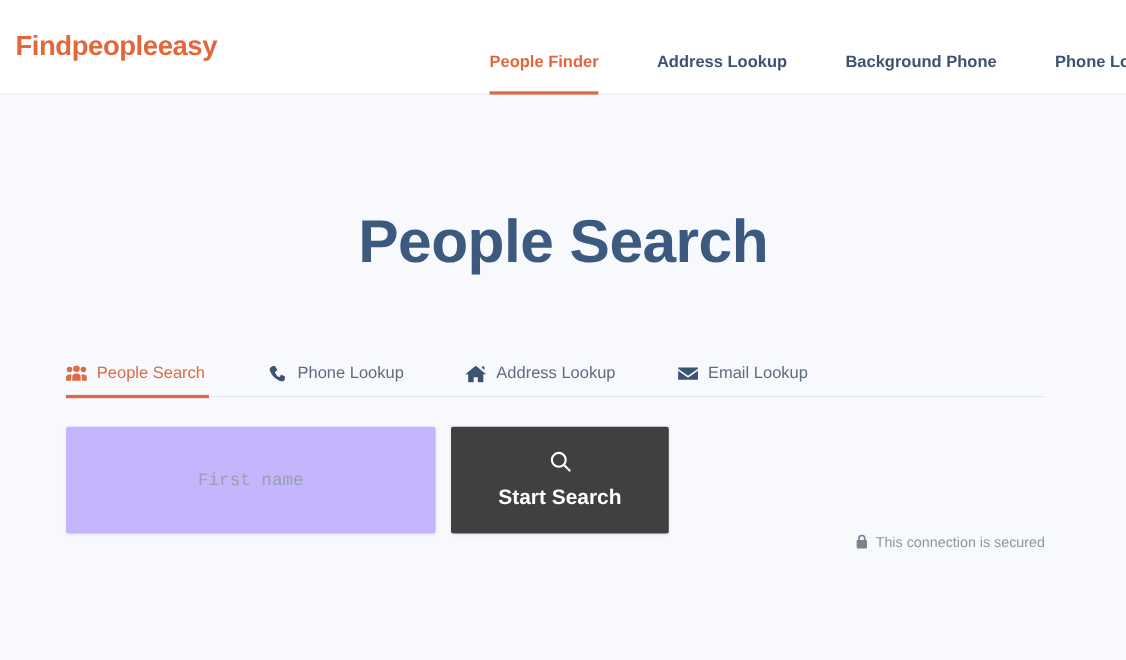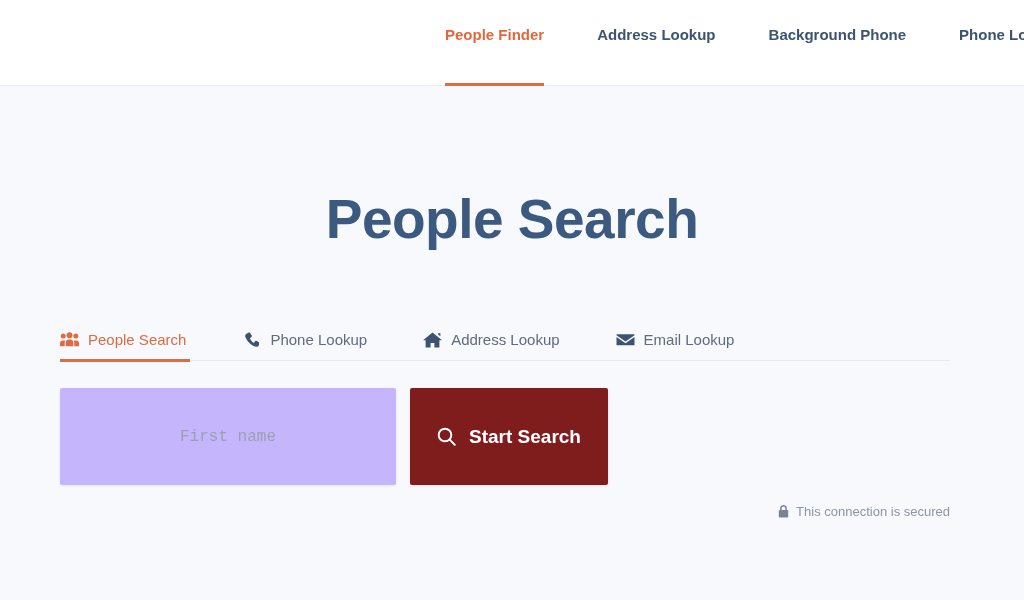--- a/index.html
+++ b/index.html
@@ -43,21 +43,21 @@
     height: 86px;
     display: flex;
     align-items: flex-start;
     gap: 0;
   }
 
   .nav-item {
     position: relative;
     height: 86px;
     display: flex;
-    align-items: flex-start;
+    align-items: center;
     padding-top: 26px;
     font-size: 15px;
     font-weight: bold;
     color: #3d5372;
     white-space: nowrap;
     cursor: pointer;
   }
   .nav-item + .nav-item { margin-left: 53px; }
 
   .nav-item.active { color: #e4673c; }
@@ -159,55 +159,56 @@
     color: #3d4352;
     padding: 0 20px;
     outline: none;
     text-align: center;
   }
   .field::placeholder { color: #9aa1ad; }
 
   .start-btn {
     width: 198px;
     height: 97px;
-    background: #7f1d1d;
+    background: #404040;
     border: none;
     border-radius: 2px;
     display: flex;
     align-items: center;
     justify-content: center;
     gap: 13px;
     cursor: pointer;
     font-family: "Liberation Sans", sans-serif;
     font-size: 19px;
     font-weight: bold;
     color: #ffffff;
     box-shadow: 0 1px 3px rgba(70, 90, 130, 0.12);
+    flex-direction: column;
   }
   .start-btn .btn-icon { display: inline-flex; color: #ffffff; }
   .start-btn .btn-icon svg { display: block; }
 
   
   .secured {
     display: flex;
     align-items: center;
     justify-content: flex-end;
     gap: 7px;
-    margin-top: 19px;
     font-size: 13px;
     color: #8d94a3;
   }
   .secured .lock-icon { display: inline-flex; color: #7b8393; }
   .secured .lock-icon svg { display: block; }
 </style>
 </head>
 <body>
 
 <div class="header">
 
+  <div class="logo">Findpeopleeasy</div>
 
   <nav class="nav">
     <div class="nav-item active">
       <span>People Finder</span>
     </div>
     <div class="nav-item">
       <span>Address Lookup</span>
     </div>
     <div class="nav-item">
       <span>Background Phone</span>

